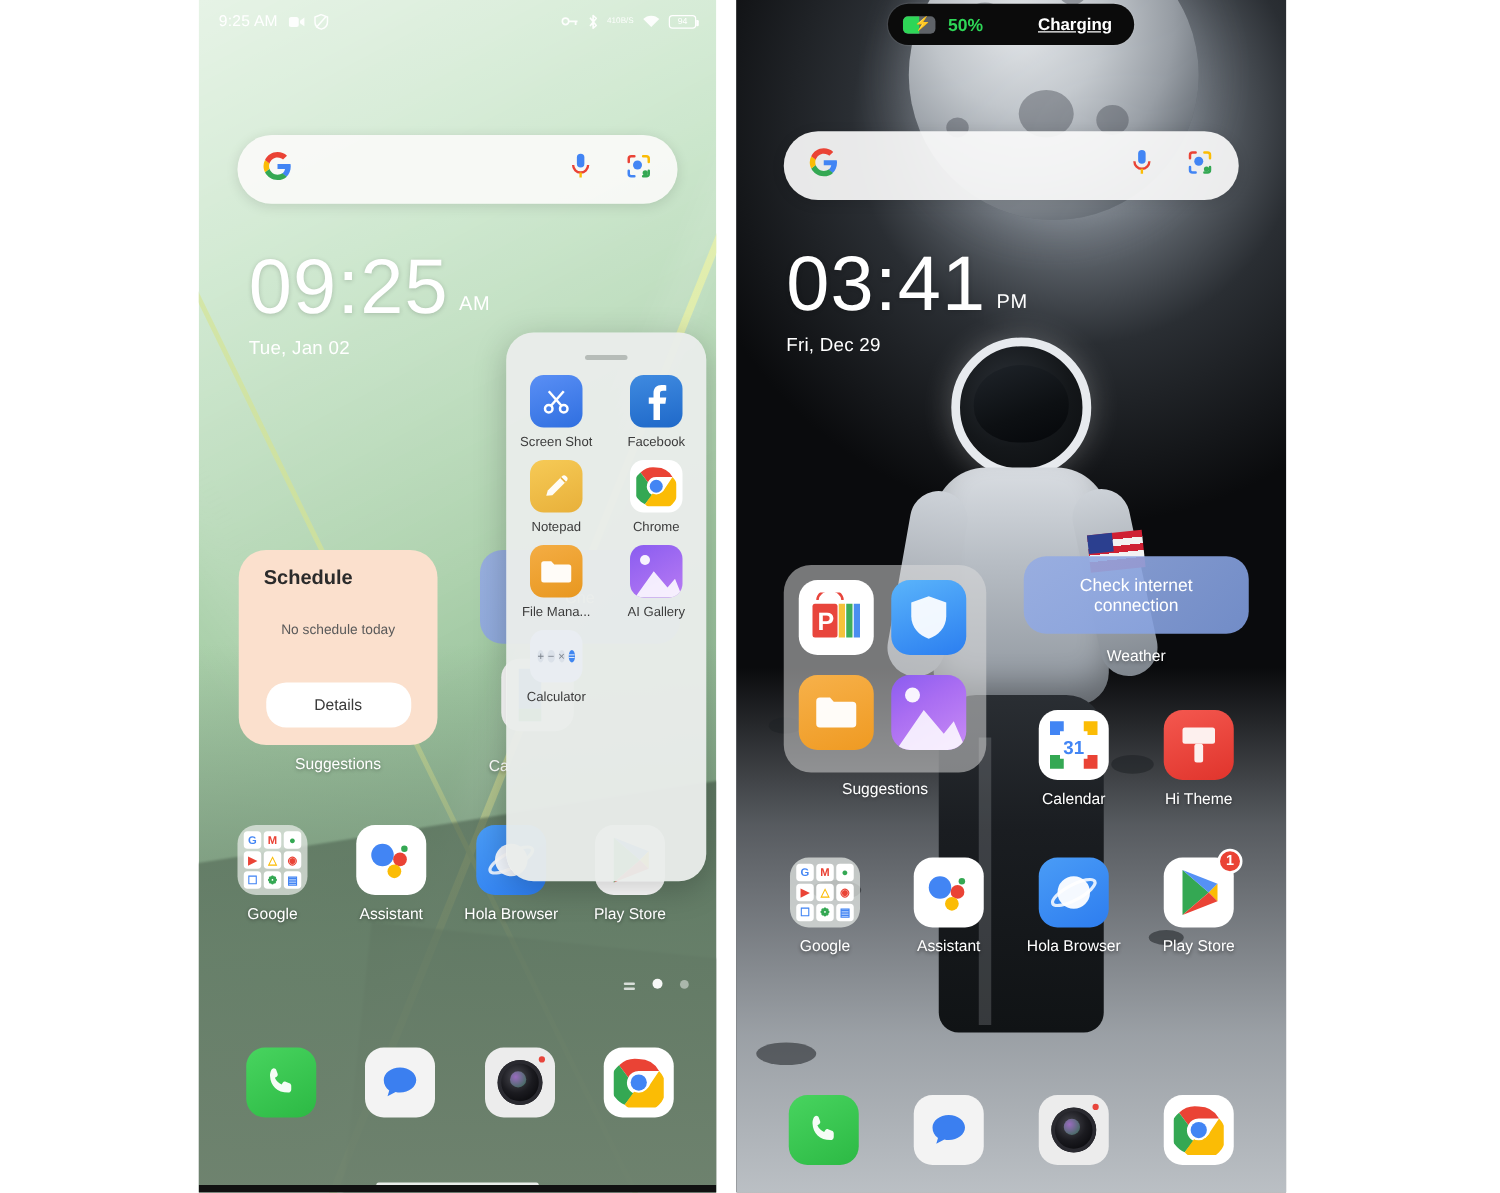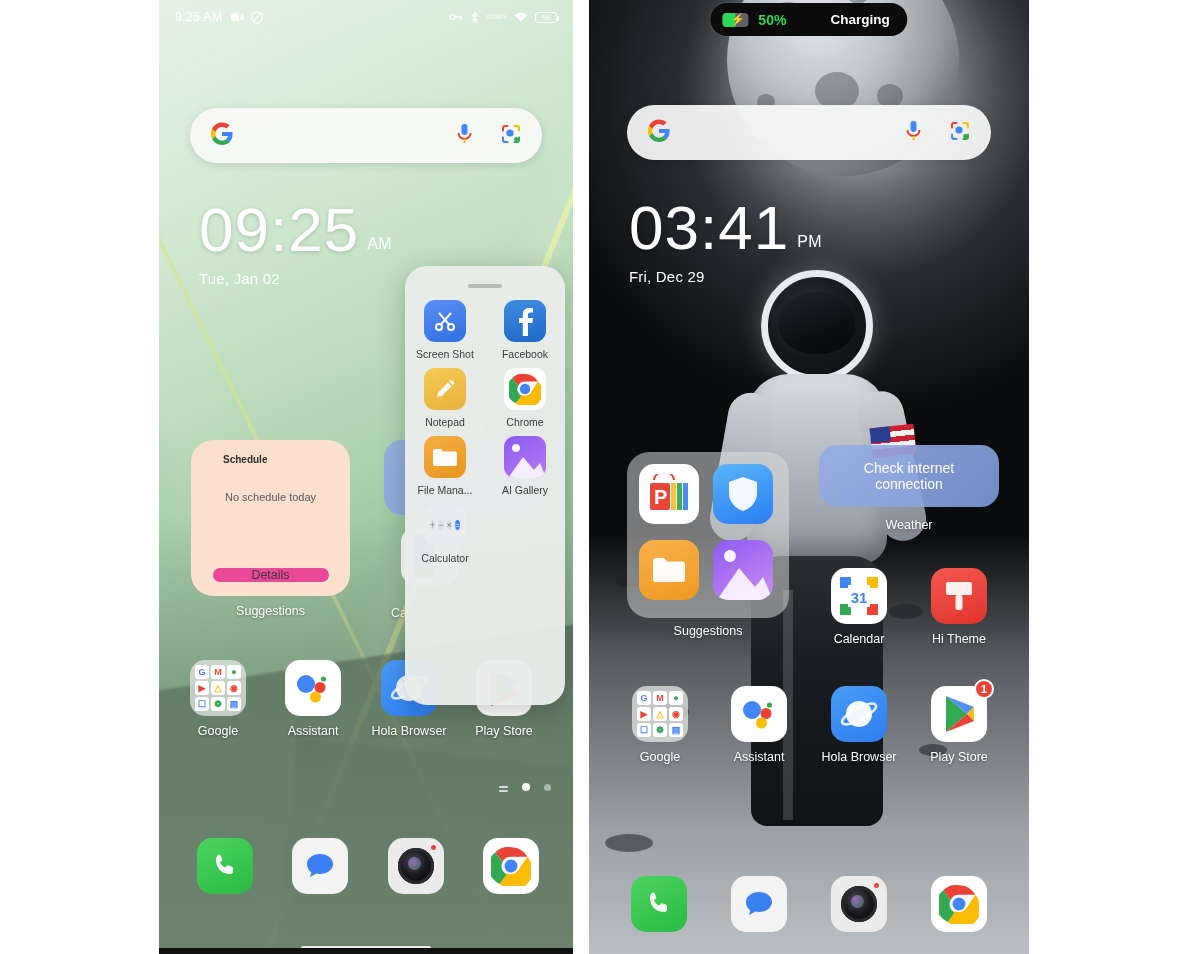--- a/index.html
+++ b/index.html
@@ -122,21 +122,21 @@
     position:absolute; left:50%; transform:translateX(-50%); top:3px;
     background:#0b0b0b; border-radius:20px; height:33px;
     display:flex; align-items:center; gap:0; padding:0 18px 0 12px;
     box-shadow: 0 0 0 1px rgba(255,255,255,.07);
   }
   .batt-glyph { width:26px; height:14px; border-radius:4px; background:#5f6368; position:relative; overflow:hidden; flex:none; }
   .batt-glyph .fill { position:absolute; left:0; top:0; bottom:0; width:50%; background:#2ed657; border-radius:4px 0 0 4px; }
   .batt-glyph .bolt { position:absolute; left:9px; top:1.5px; font-size:11px; color:#fff; line-height:11px; }
   .batt-glyph::after { content:""; position:absolute; right:-3px; top:4px; width:2.4px; height:6px; background:#5f6368; border-radius:0 2px 2px 0; }
   .charge-pct { color:#2ed657; font-weight:bold; font-size:14px; margin-left:10px; }
-  .charge-state { color:#fff; font-weight:bold; font-size:13.5px; margin-left:44px; }
+  .charge-state { color:#fff; font-weight:bold; font-size:13.5px; margin-left:44px;text-decoration:underline; }
 
   
   .searchbar {
     position:absolute; height:55px; border-radius:30px;
     background: rgba(250,250,248,.93);
     display:flex; align-items:center; padding:0 20px;
     box-shadow: 0 2px 10px rgba(0,0,0,.12);
   }
   #search-left  { left:31px;  top:108px; width:352px; }
   #search-right { left:38px;  top:105px; width:364px; background: rgba(250,250,250,.92); }
@@ -152,24 +152,24 @@
     text-shadow: 0 1px 4px rgba(0,0,0,.18); }
   .clock-ampm { font-size:16px; font-weight:400; margin-left:8px; margin-bottom:9px; letter-spacing:.5px; }
   .clock-date { font-size:15px; margin-top:8px; letter-spacing:.2px; }
 
   
   .sched-widget {
     position:absolute; left:32px; top:440px; width:159px; height:156px;
     background:#fbe0cd; border-radius:22px; padding:14px 12px;
     display:flex; flex-direction:column; align-items:center;
   }
-  .sched-title { align-self:flex-start; font-size:10px; font-weight:bold; color:#2b2b2b; margin-left:20px;text-align:center; }
+  .sched-title { align-self:flex-start; font-size:16px; font-weight:bold; color:#2b2b2b; margin-left:8px;text-align:center; }
   .sched-empty { font-size:11px; color:#5a5a5a; margin-top:26px; }
   .sched-btn {
-    margin-top:auto; width:116px; height:14px; border-radius:16px; background:#ec4899;
+    margin-top:auto; width:116px; height:36px; border-radius:16px; background:#ffffff;
     display:flex; align-items:center; justify-content:center; font-size:12.5px; color:#3a3a3a;text-align:center;
   }
   .widget-label {
     position:absolute; color:#fff; font-size:12.5px; text-align:center;
     text-shadow: 0 1px 3px rgba(0,0,0,.35);
   }
   #label-suggestions-left { left:32px; top:604px; width:159px; }
 
   .weather-widget {
     position:absolute; border-radius:18px;

